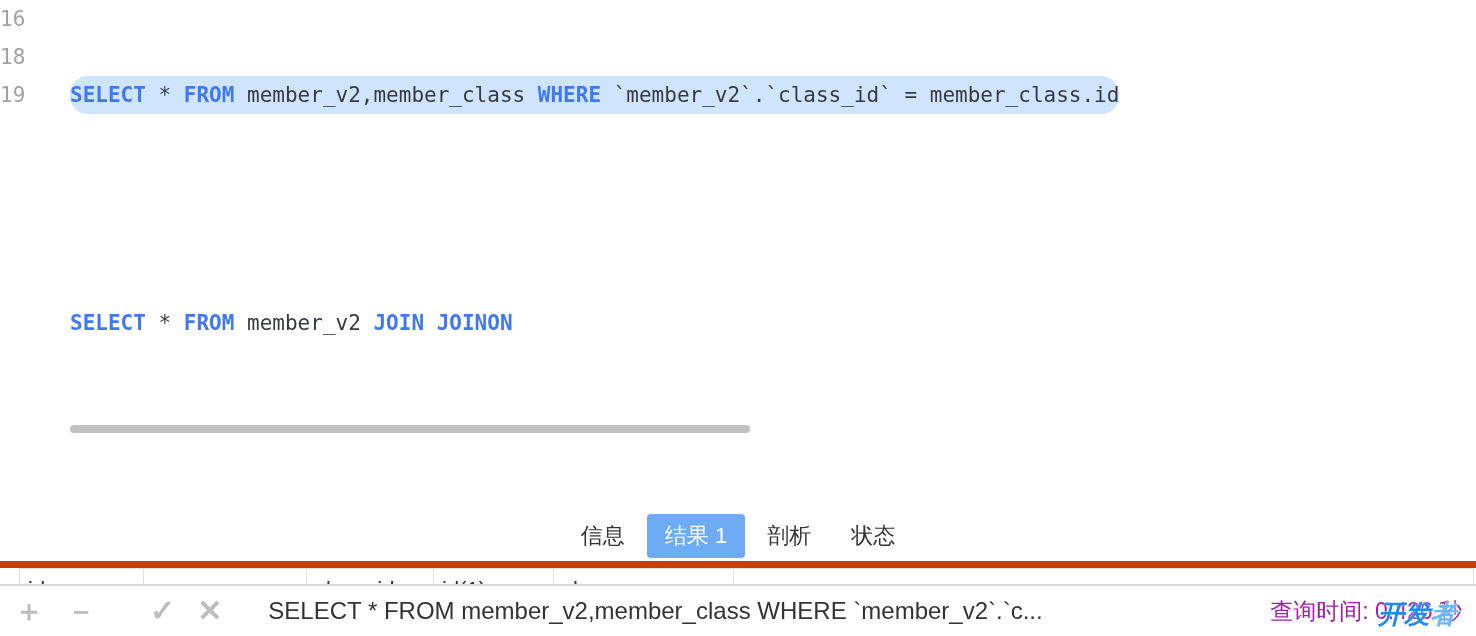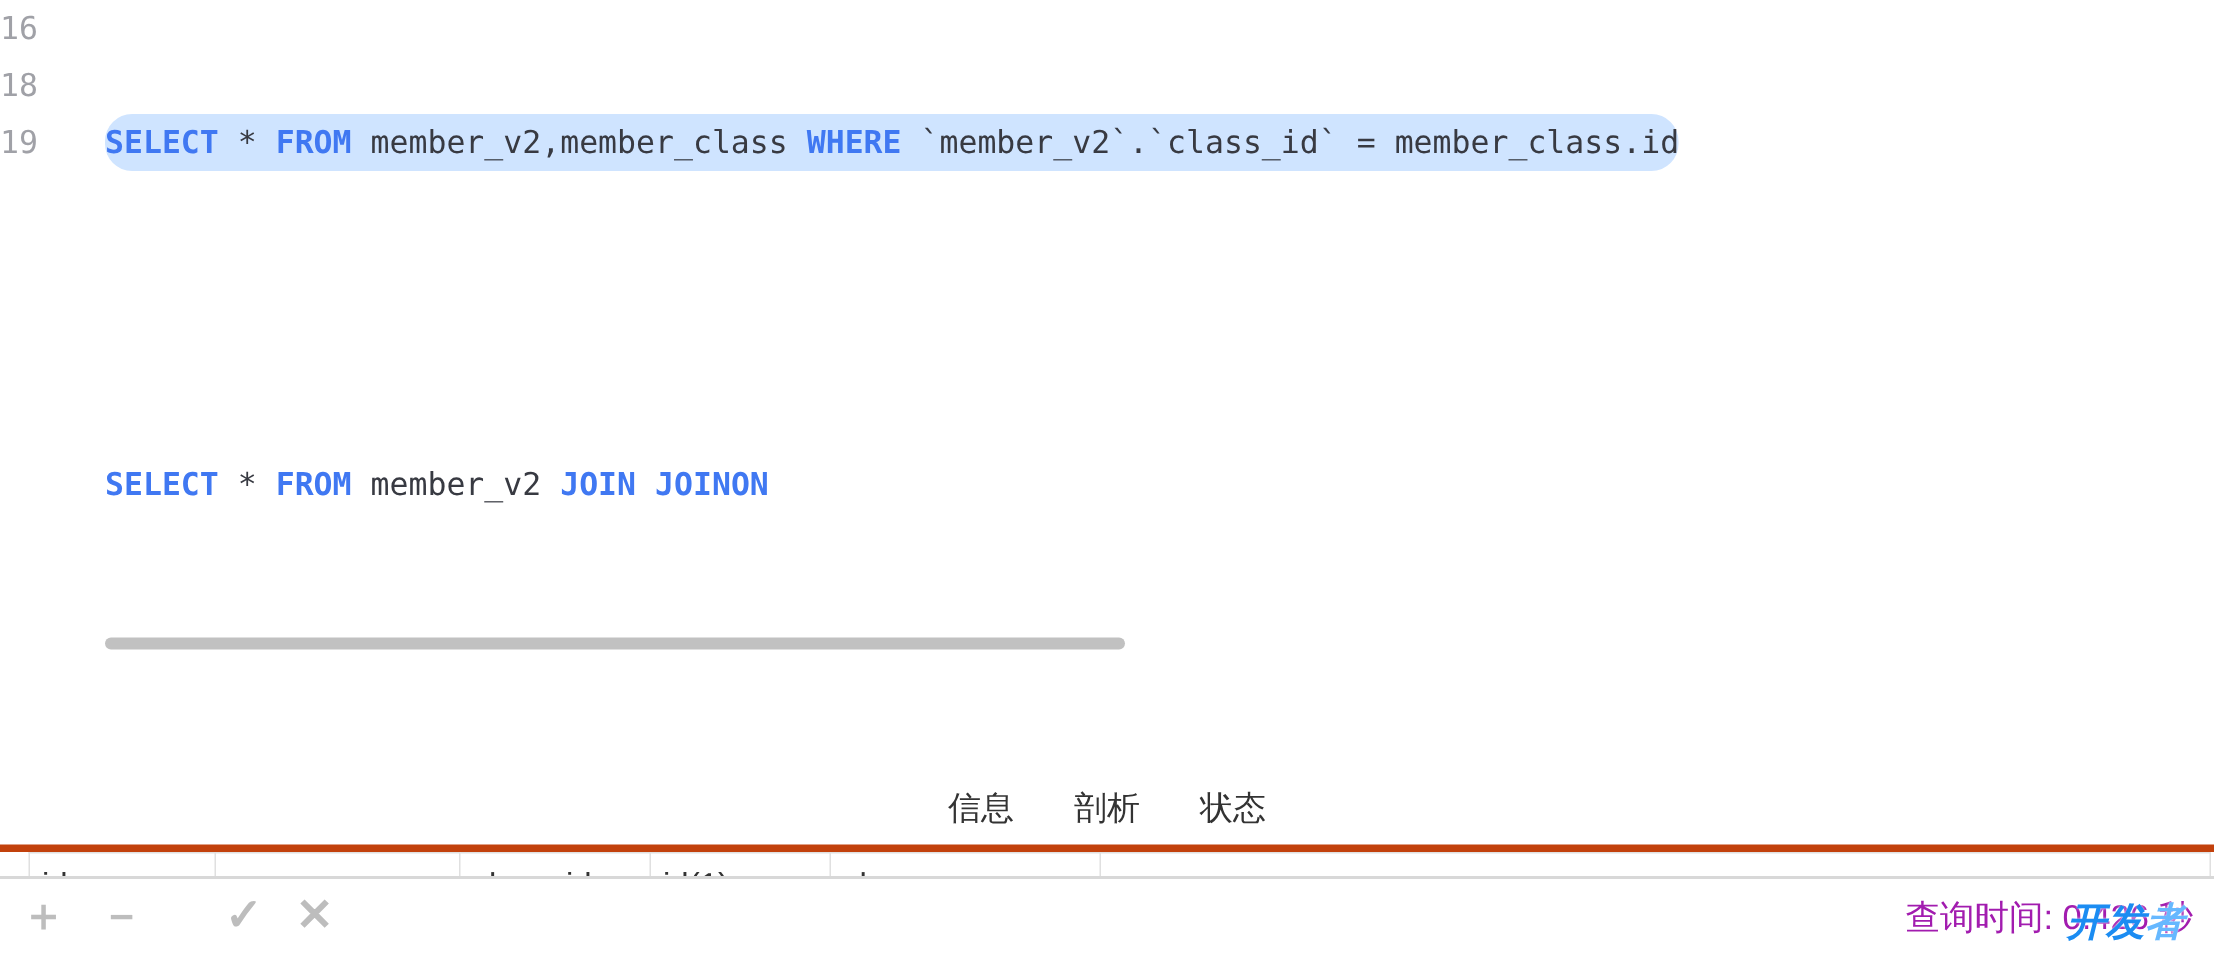--- a/index.html
+++ b/index.html
@@ -10,21 +10,21 @@
   .gutter-line { height: 38px; }
   .code-area { flex: 1; font-family: "Menlo","Consolas",monospace; font-size: 21px; line-height: 38px; white-space: pre; overflow: hidden; }
   .code-line { height: 38px; display: flex; align-items: center; }
   .hl-kw { color: #4078f2; font-weight: bold; }
   .hl-id { color: #383a42; }
   .hl-sel { background: #cfe4ff; border-radius: 18px; }
   .hl-op { color: #383a42; }
   .scrollbar-track { height: 14px; margin: 4px 0 2px 0; background: transparent; position: relative; }
   .scrollbar-thumb { position: absolute; left: 0; top: 3px; height: 8px; width: 680px; background: #c1c1c1; border-radius: 4px; }
 
-  .tabs-bar { display: flex; justify-content: center; align-items: center; height: 54px; border-bottom: 5px solid #c2410c; }
+  .tabs-bar { display: flex; justify-content: center; align-items: flex-start; height: 54px; border-bottom: 7px solid #c2410c; }
   .tab { padding: 7px 18px; font-size: 22px; color: #333; cursor: pointer; border-radius: 4px; margin: 0 2px; }
   .tab.active { background: #6dabf5; color: #fff; }
 
   .results-area { height: 300px; overflow: hidden; display: flex; }
   .results-margin { width: 19px; background: #fff; border-right: none; }
   .results-table { border-collapse: collapse; font-size: 22px; color: #333; table-layout: fixed; }
   .results-table th { text-align: left; font-weight: 400; padding: 7px 6px 7px 8px; border: 1px solid #e0e0e0; background: #fff; height: 42px; }
   .results-table th:first-child { border-left: 1px solid #e0e0e0; }
   .results-table td { padding: 6px 6px 6px 8px; border: none; height: 37px; white-space: nowrap; overflow: hidden; }
   .results-table td.num { text-align: right; padding-right: 14px; }
@@ -57,20 +57,21 @@
     <div class="code-line"></div>
     <div class="code-line"><span class="hl-kw">SELECT</span><span class="hl-op"> * </span><span class="hl-kw">FROM</span><span class="hl-id"> member_v2 </span><span class="hl-kw">JOIN</span><span class="hl-kw"> JOIN</span><span class="hl-kw">ON</span></div>
     <div class="scrollbar-track">
       <div class="scrollbar-thumb"></div>
     </div>
   </div>
 </div>
 
 <div class="tabs-bar">
   <div class="tab">信息</div>
+  <div class="tab active">结果 1</div>
   <div class="tab">剖析</div>
   <div class="tab">状态</div>
 </div>
 
 <div class="results-area">
   <div class="results-margin"></div>
   <table class="results-table">
     <thead>
       <tr>
         <th class="col-id">id</th>
@@ -96,20 +97,21 @@
 </div>
 
 <div class="status-bar">
   <div class="sb-icons">
     <span class="sb-icon">＋</span>
     <span class="sb-icon">－</span>
     <span style="width:10px"></span>
     <span class="sb-icon">✓</span>
     <span class="sb-icon">✕</span>
   </div>
+  <div class="sb-query">SELECT * FROM member_v2,member_class WHERE `member_v2`.`c...</div>
   <div class="sb-time">
     <span>查询时间:</span>
     <span>0.426 秒</span>
   </div>
 </div>
 
 <div class="watermark">
   <span>开发</span><span class="hi">者</span>
 </div>
 

